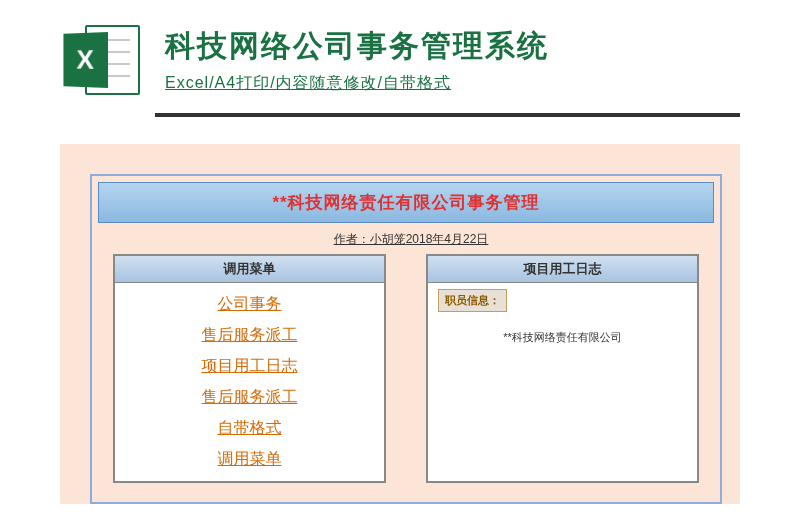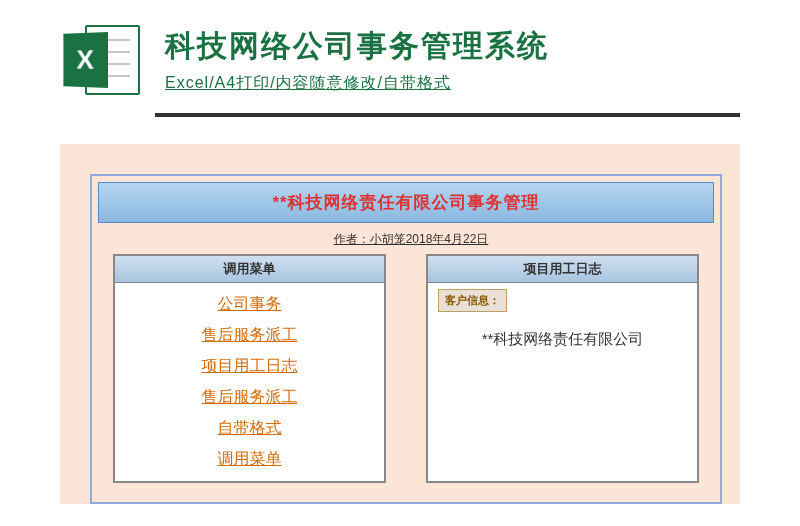--- a/index.html
+++ b/index.html
@@ -160,21 +160,21 @@
       font-weight: bold;
       padding: 3px 6px;
       display: inline-block;
       border: 1px solid #c0a060;
       font-size: 11px;
     }
     .info-value {
       text-align: center;
       padding: 18px 0;
       color: #333;
-      font-size: 15px;
+      font-size: 11px;
     }
   </style>
 </head>
 <body>
 
 <div class="header">
   <div class="excel-icon">
     <div class="excel-back">
       <div class="line" style="top:12px"></div>
       <div class="line" style="top:24px"></div>
@@ -209,19 +209,19 @@
           <div class="menu-item">售后服务派工</div>
           <div class="menu-item">项目用工日志</div>
           <div class="menu-item">售后服务派工</div>
           <div class="menu-item">自带格式</div>
           <div class="menu-item">调用菜单</div>
         </div>
       </div>
       <div class="panel">
         <div class="panel-header">项目用工日志</div>
         <div class="info-body">
-          <div class="info-label">客户信息：</div>
+          <div class="info-label">职员信息：</div>
           <div class="info-value">**科技网络责任有限公司</div>
         </div>
       </div>
     </div>
   </div>
 </div>
 
 </body></html>

